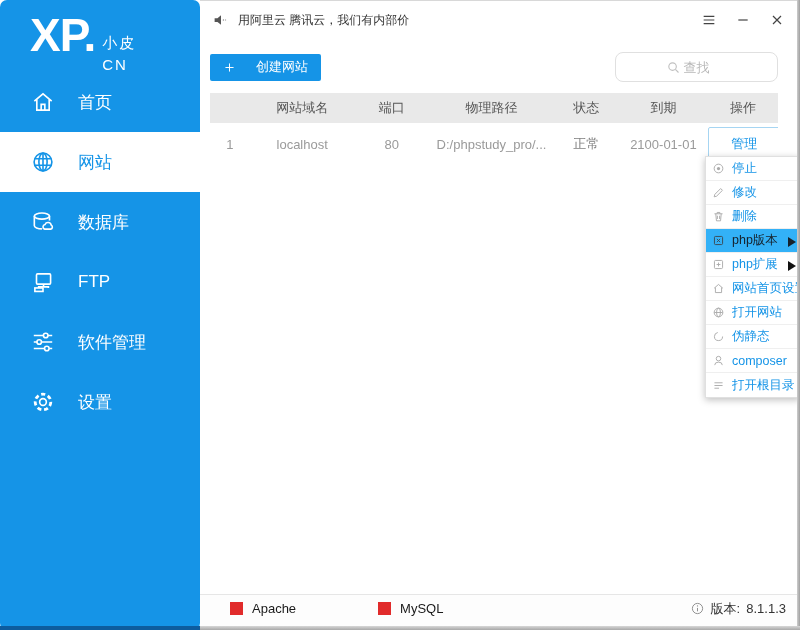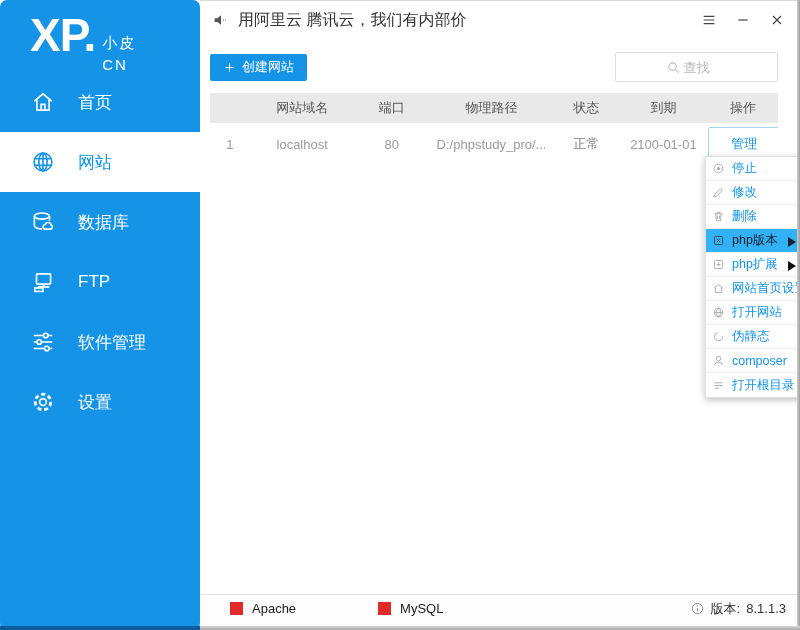--- a/index.html
+++ b/index.html
@@ -16,30 +16,30 @@
   .side-item { height:60px; display:flex; align-items:center; padding-left:30px; cursor:pointer; font-size:17px; }
   .side-item .s-icon { width:26px; height:26px; margin-right:22px; display:flex; align-items:center; }
   .side-item svg { width:26px; height:26px; stroke:currentColor; fill:none; stroke-width:1.5; }
   .side-item .knob { fill:#1594e7; }
   .side-item.selected { background:#fff; color:#1594e7; }
 
   
   .main { flex:1; display:flex; flex-direction:column; border-top:1px solid #d8d8d8; min-width:0; }
   .titlebar { height:38px; display:flex; align-items:center; padding:0 14px 0 12px; background:#fff; }
   .speaker { width:18px; height:18px; margin-right:8px; color:#555; flex-shrink:0; }
-  .announce { font-size:16px; color:#333;text-align:center; }
+  .announce { font-size:12px; color:#333;text-align:center; }
   .win-controls { margin-left:auto; display:flex; align-items:center; gap:16px; }
   .wc-btn { width:18px; height:18px; display:flex; align-items:center; justify-content:center; cursor:pointer; color:#444; }
   .wc-btn svg { width:16px; height:16px; stroke:currentColor; stroke-width:1.8; fill:none; }
 
   .content { flex:1; position:relative; padding:12px 22px 0 10px; background:#fff; }
   .toolbar { display:flex; align-items:center; height:32px; }
-  .create-btn { display:flex; align-items:center; gap:6px; background:#1594e7; color:#fff; border:none; font-size:13px; height:27px; padding:0 13px; border-radius:2px; cursor:pointer; font-family:inherit; }
+  .create-btn { display:flex; align-items:center; gap:20px; background:#1594e7; color:#fff; border:none; font-size:13px; height:27px; padding:0 13px; border-radius:2px; cursor:pointer; font-family:inherit; }
   .create-btn svg { width:13px; height:13px; stroke:#fff; stroke-width:1.8; fill:none; }
-  .search-box { margin-left:auto; width:163px; height:30px; border:1px solid #e0e0e0; border-radius:2px; position:relative; background:#fff; }
+  .search-box { margin-left:auto; width:163px; height:30px; border:1px solid #e0e0e0; border-radius:8px; position:relative; background:#fff; }
   .search-box input { width:100%; height:100%; border:none; outline:none; text-align:center; font-size:13px; color:#333; font-family:inherit; background:transparent; }
   .search-box input::placeholder { color:#b8b8b8; }
   .search-box .mag { position:absolute; left:calc(50% - 31px); top:7px; width:15px; height:15px; color:#c0c0c0; pointer-events:none; }
   .search-box .mag svg { width:15px; height:15px; stroke:currentColor; stroke-width:1.8; fill:none; }
 
   .thead { display:flex; align-items:center; height:30px; background:#e9e9e9; margin-top:10px; font-size:13px; color:#555; }
   .trow { display:flex; align-items:center; height:42px; font-size:13px; color:#9a9a9a; background:#fff; }
   .col { text-align:center; white-space:nowrap; overflow:hidden; }
   .c0{flex:40} .c1{flex:105} .c2{flex:75} .c3{flex:125} .c4{flex:65} .c5{flex:90} .c6{flex:70}
   .cell-status { color:#808080; }

